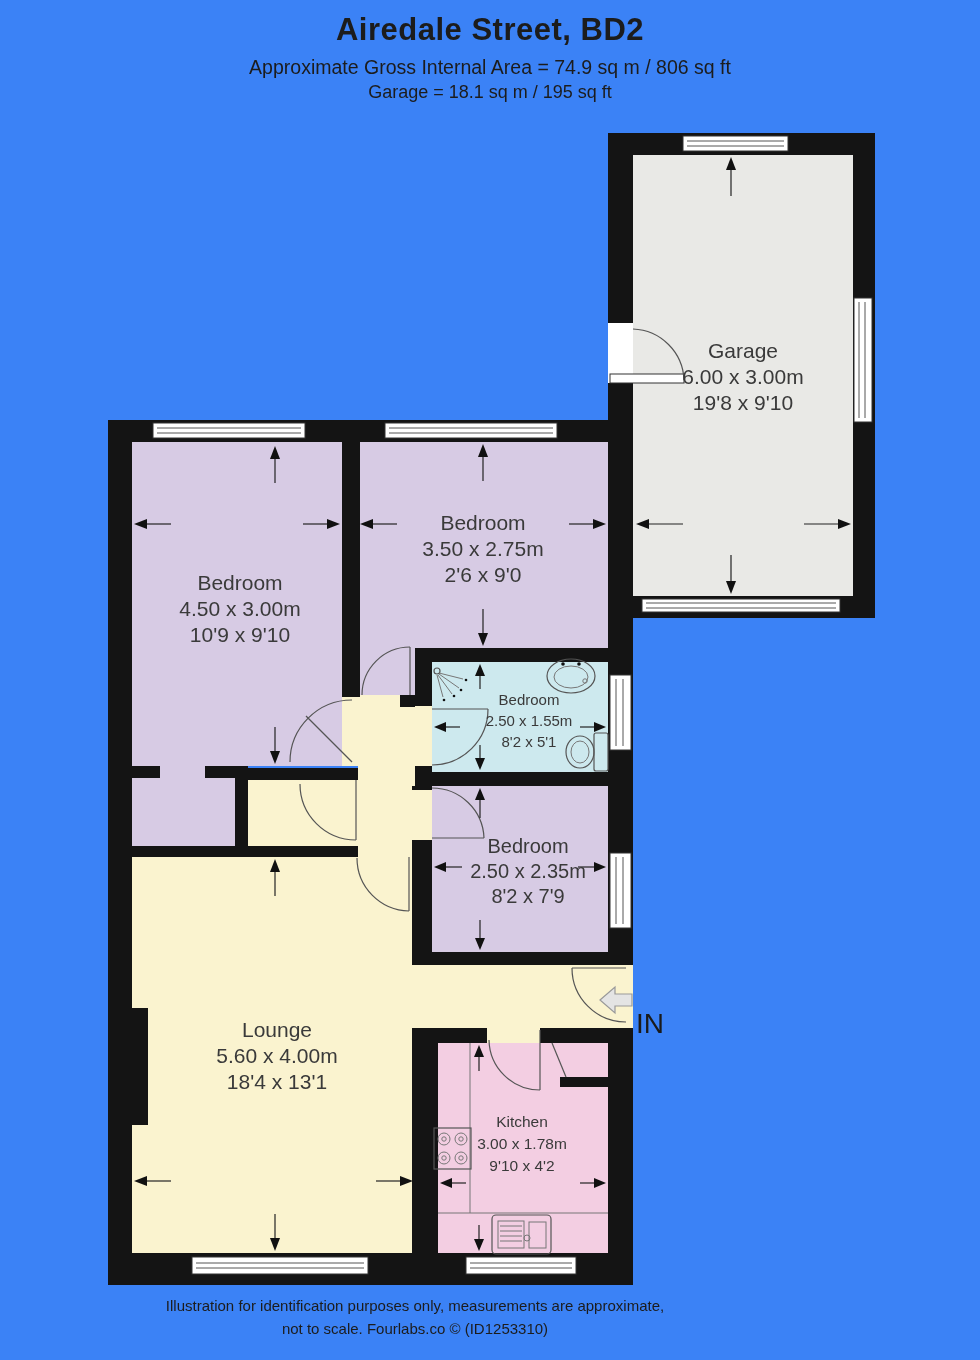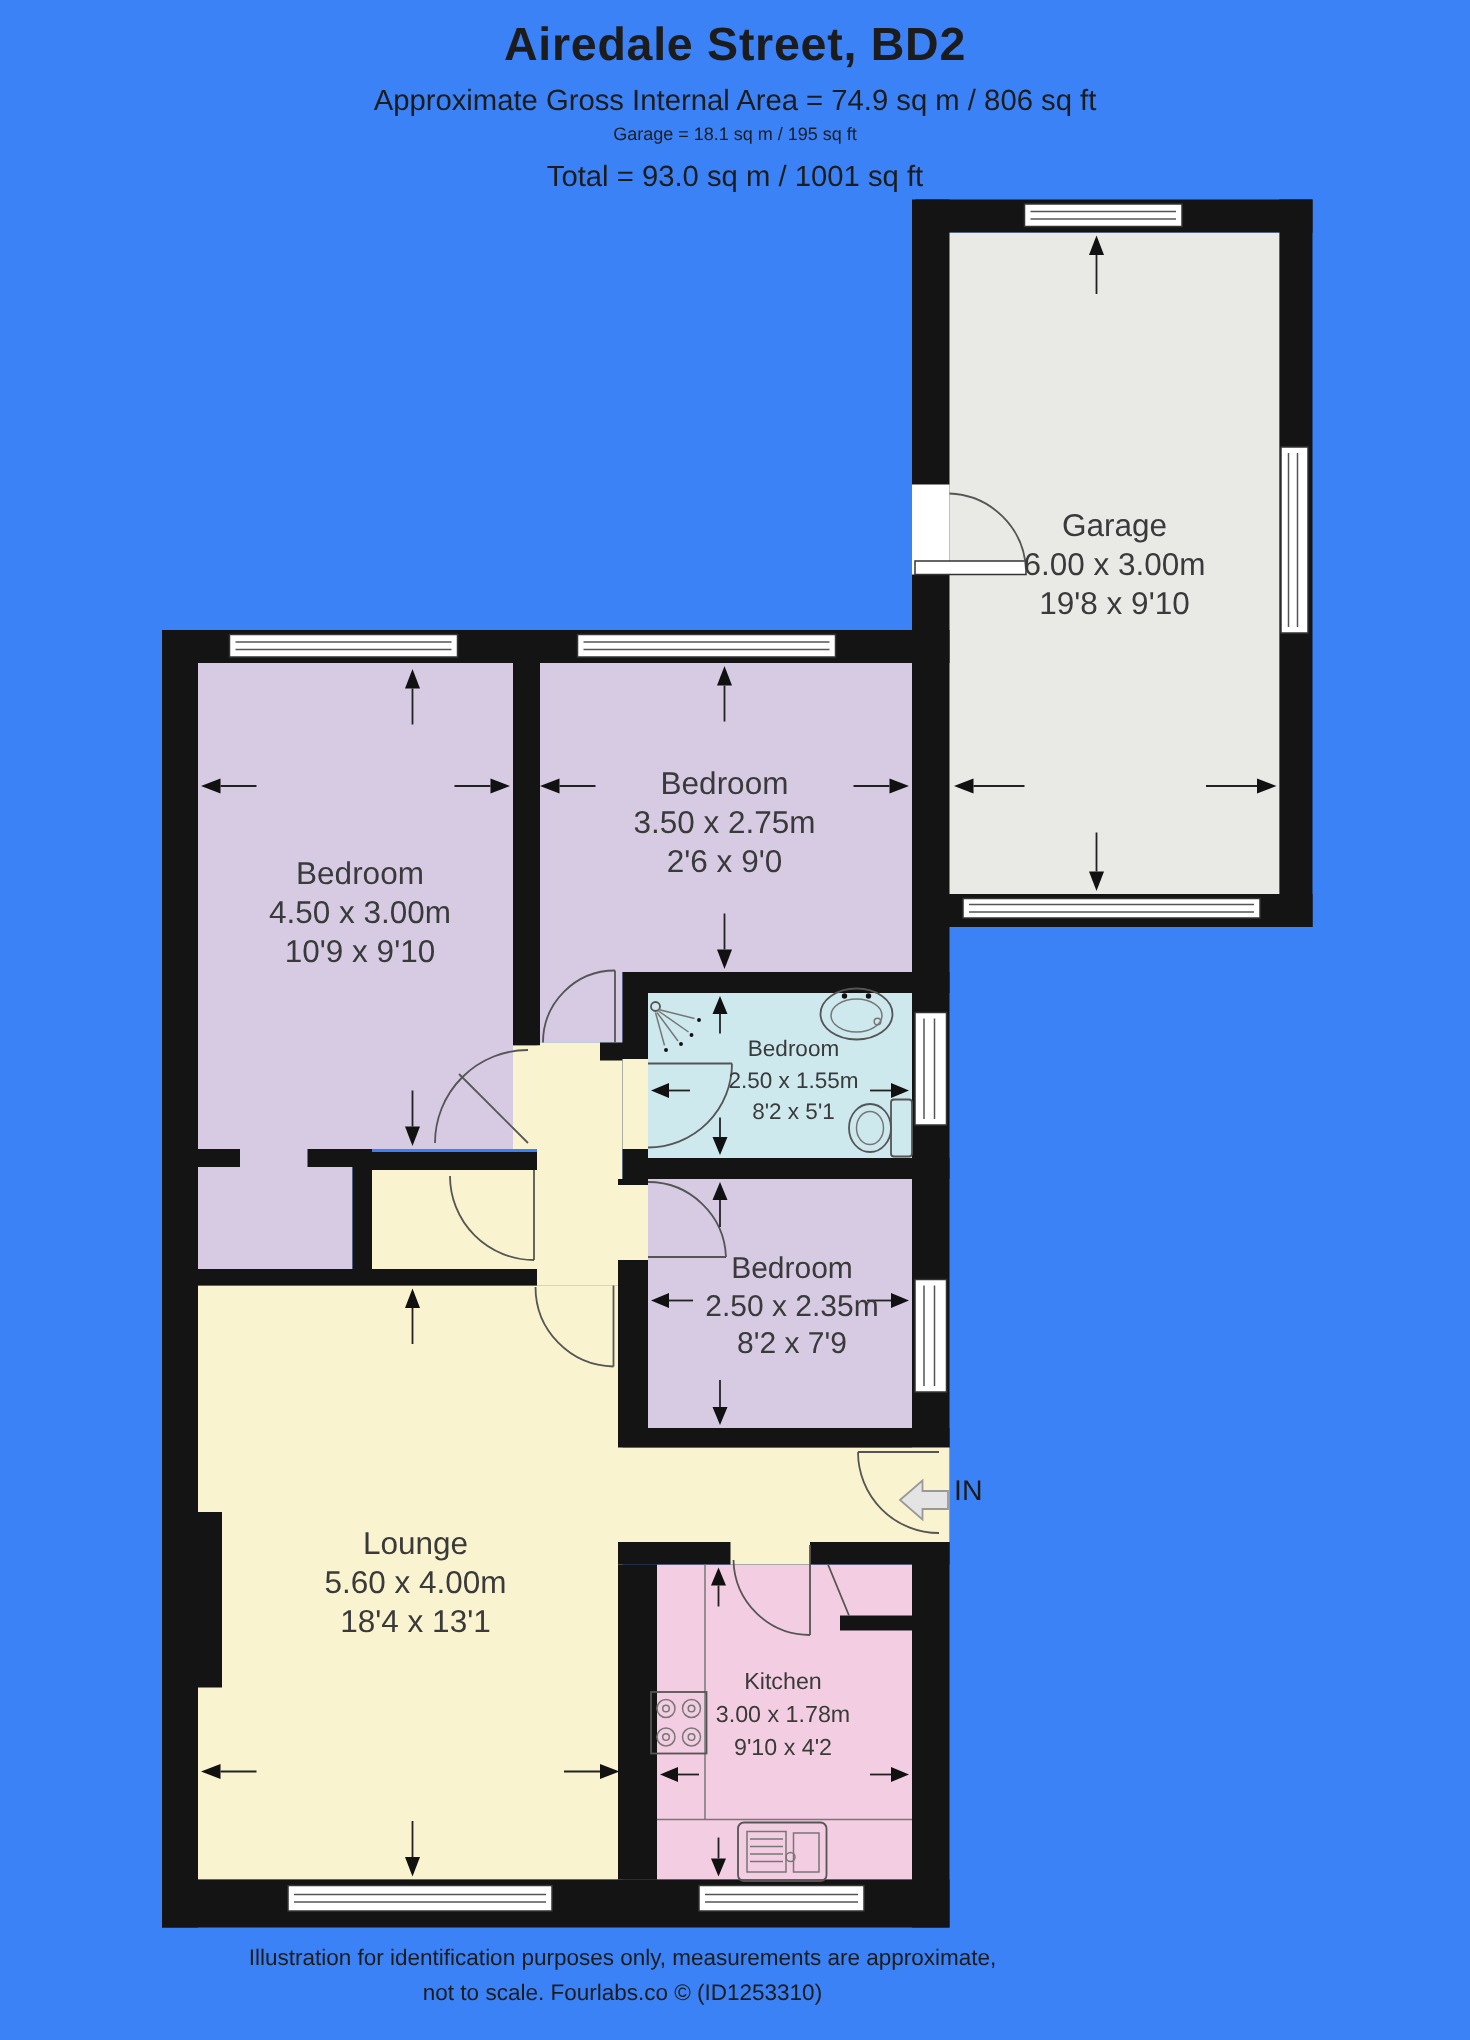--- a/index.html
+++ b/index.html
@@ -3,31 +3,31 @@
 <meta charset="utf-8">
 <style>
   html,body{margin:0;padding:0;background:#ffffff;}
   .canvas{
     position:relative;width:980px;height:1360px;background:#3b82f6;overflow:hidden;
     font-family:"Liberation Sans","DejaVu Sans",sans-serif;color:#222;text-decoration:underline;
   }
   .hdr{position:absolute;left:0;width:980px;text-align:center;}
   .hdr-title{top:12px;font-size:31px;font-weight:bold;color:#1c1c1c;letter-spacing:.5px;}
   .hdr-sub1{top:56px;font-size:19.5px;color:#1c1c1c;}
-  .hdr-sub2{top:82px;font-size:12px;color:#1c1c1c;}
+  .hdr-sub2{top:82px;font-size:18px;color:#1c1c1c;}
   .hdr-sub3{top:107px;font-size:19.5px;color:#1c1c1c;}
   .ftr{position:absolute;left:0;width:830px;text-align:center;font-size:15px;color:#1c1c1c;line-height:23px;}
   .ftr{top:1294px;}
   .plan-svg{position:absolute;left:0;top:0;}
   .room-label{position:absolute;text-align:center;color:#3a3a3a;z-index:5;}
   .lbl-lg{font-size:21px;line-height:26px;}
   .lbl-md{font-size:20px;line-height:25px;}
   .lbl-sm{font-size:15px;line-height:21px;}
   .lbl-kt{font-size:15.5px;line-height:22px;}
-  .in-label{position:absolute;font-size:19px;font-weight:500;color:#1a1a1a;z-index:5;}
+  .in-label{position:absolute;font-size:28px;font-weight:500;color:#1a1a1a;z-index:5;margin-top:24px;}
   .f-lav{fill:var(--lavender);}
   .f-yel{fill:var(--yellow);}
   .f-blu{fill:var(--blue);}
   .f-pnk{fill:var(--pink);}
   .f-gry{fill:var(--gray);}
   .wall{fill:var(--wall);}
   .gapY{fill:var(--yellow);}
   .gapW{fill:#ffffff;}
   .door{stroke:#555;stroke-width:1.2;fill:none;}
   .fixt{stroke:#555;stroke-width:1.2;fill:none;}
@@ -38,21 +38,20 @@
   .winl{stroke:#555;stroke-width:1;fill:none;}
 </style>
 </head>
 <body>
 
 <div class="canvas">
 
   <div class="hdr hdr-title">Airedale Street, BD2</div>
   <div class="hdr hdr-sub1">Approximate Gross Internal Area = 74.9 sq m / 806 sq ft</div>
   <div class="hdr hdr-sub2">Garage = 18.1 sq m / 195 sq ft</div>
-  <div class="hdr hdr-sub3">Total = 93.0 sq m / 1001 sq ft</div>
 
   <svg class="plan-svg" width="980" height="1360" viewBox="0 0 980 1360">
 
     <g>
       <rect class="f-gry" x="632" y="155" width="221" height="441"></rect>
       <rect class="f-lav" x="132" y="442" width="210" height="324"></rect>
       <rect class="f-lav" x="132" y="766" width="103" height="80"></rect>
       <rect class="f-yel" x="248" y="778" width="110" height="68"></rect>
       <rect class="f-lav" x="358" y="442" width="250" height="206"></rect>
       <rect class="f-lav" x="358" y="648" width="57" height="47"></rect>

